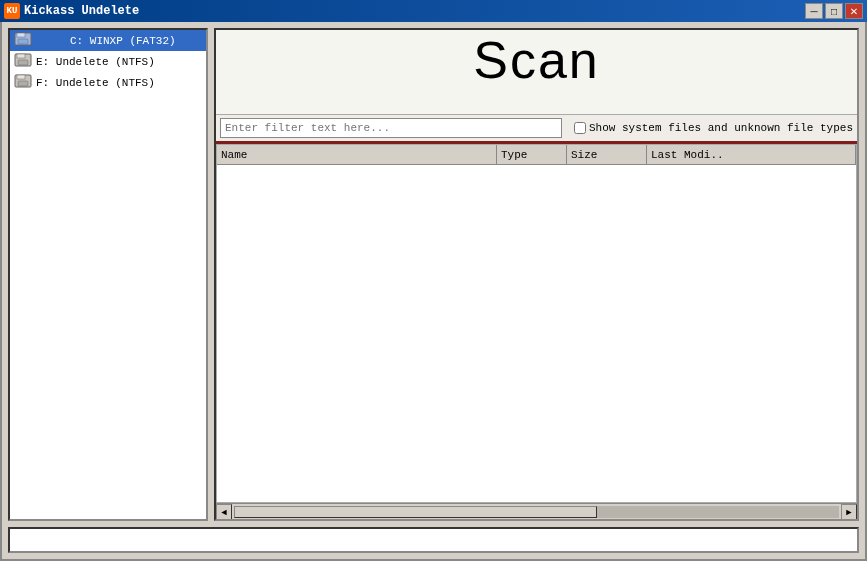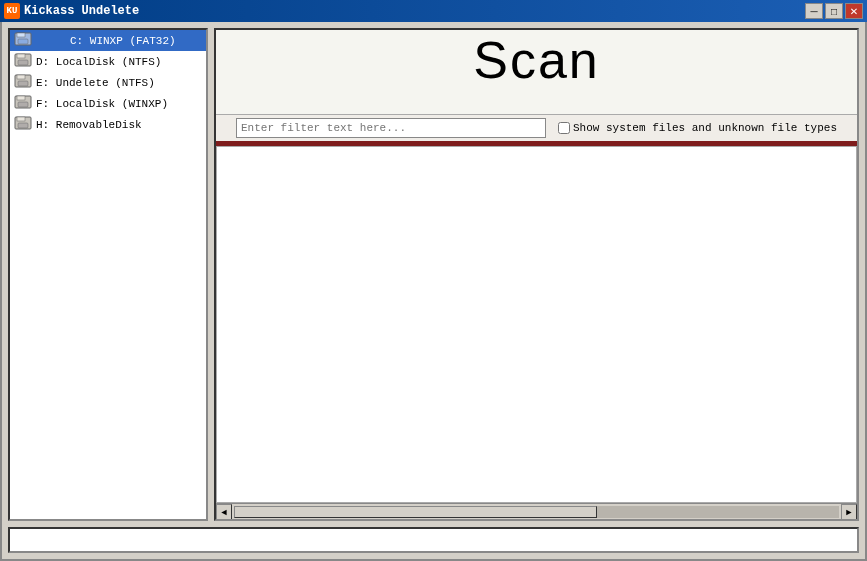--- a/index.html
+++ b/index.html
@@ -131,23 +131,23 @@
       font-size: 52px;
       font-weight: normal;
       color: #000;
       letter-spacing: 2px;
     }
 
     
     .filter-bar {
       display: flex;
       align-items: center;
-      padding: 3px 20px;
+      padding: 3px 4px;
       background: #f0ede8;
-      border-bottom: 5px solid #7f1d1d;
+      border-bottom: 3px solid #7f1d1d;
       gap: 12px;
       flex-shrink: 0;
     }
     .filter-input {
       flex: 1;
       height: 20px;
       border: 1px solid #888;
       background: white;
       padding: 1px 4px;
       font-size: 11px;
@@ -293,65 +293,56 @@
       <rect x="4" y="7" width="10" height="5" rx="1" fill="#8aabe0" stroke="#666" stroke-width="0.5"></rect>
     </svg></span>
           <span>C: WINXP (FAT32)</span>
         </div>
         <div class="drive-item">
           <span><svg width="18" height="14" viewBox="0 0 18 14">
       <rect x="1" y="1" width="16" height="12" rx="1" fill="#c8c4bc" stroke="#666" stroke-width="1"></rect>
       <rect x="3" y="1" width="8" height="4" fill="#e8e4dc" stroke="#666" stroke-width="0.5"></rect>
       <rect x="4" y="7" width="10" height="5" rx="1" fill="#b0acaa" stroke="#666" stroke-width="0.5"></rect>
     </svg></span>
-          <span>D: LocalDisk (NTFS)</span>
+          <span>E: Undelete (NTFS)</span>
         </div>
         <div class="drive-item">
           <span><svg width="18" height="14" viewBox="0 0 18 14">
       <rect x="1" y="1" width="16" height="12" rx="1" fill="#c8c4bc" stroke="#666" stroke-width="1"></rect>
       <rect x="3" y="1" width="8" height="4" fill="#e8e4dc" stroke="#666" stroke-width="0.5"></rect>
       <rect x="4" y="7" width="10" height="5" rx="1" fill="#b0acaa" stroke="#666" stroke-width="0.5"></rect>
     </svg></span>
-          <span>E: Undelete (NTFS)</span>
-        </div>
-        <div class="drive-item">
-          <span><svg width="18" height="14" viewBox="0 0 18 14">
-      <rect x="1" y="1" width="16" height="12" rx="1" fill="#c8c4bc" stroke="#666" stroke-width="1"></rect>
-      <rect x="3" y="1" width="8" height="4" fill="#e8e4dc" stroke="#666" stroke-width="0.5"></rect>
-      <rect x="4" y="7" width="10" height="5" rx="1" fill="#b0acaa" stroke="#666" stroke-width="0.5"></rect>
-    </svg></span>
-          <span>F: LocalDisk (WINXP)</span>
-        </div>
-        <div class="drive-item">
-          <span><svg width="18" height="14" viewBox="0 0 18 14">
-      <rect x="1" y="1" width="16" height="12" rx="1" fill="#c8c4bc" stroke="#666" stroke-width="1"></rect>
-      <rect x="3" y="1" width="8" height="4" fill="#e8e4dc" stroke="#666" stroke-width="0.5"></rect>
-      <rect x="4" y="7" width="10" height="5" rx="1" fill="#b0acaa" stroke="#666" stroke-width="0.5"></rect>
-    </svg></span>
-          <span>H: RemovableDisk</span>
+          <span>F: Undelete (NTFS)</span>
         </div>
       </div>
 
     <div class="right-panel">
       <div class="right-panel-inner">
 
         <div class="scan-title-area">
           <span class="scan-title">Scan</span>
         </div>
 
         <div class="filter-bar">
           <input type="text" class="filter-input" placeholder="Enter filter text here..." style="">
           <div class="checkbox-area">
             <input type="checkbox" style="">
             <label>Show system files and unknown file types</label>
           </div>
         </div>
 
         <div class="file-list-container">
           <div class="file-table-area">
+            <div class="table-header">
+
+            <div class="col-header col-name">Name</div>
+                <div class="col-header col-type">Type</div>
+                <div class="col-header col-size">Size</div>
+                <div class="col-header col-lastmod">Last Modi..</div>
+              </div>
             <div class="table-body">
             </div>
           </div>
 
           <div class="hscroll-area">
             <button class="hscroll-left-btn">◄</button>
             <div class="hscroll-track">
               <div class="hscroll-thumb"></div>
             </div>
             <button class="hscroll-right-btn">►</button>

